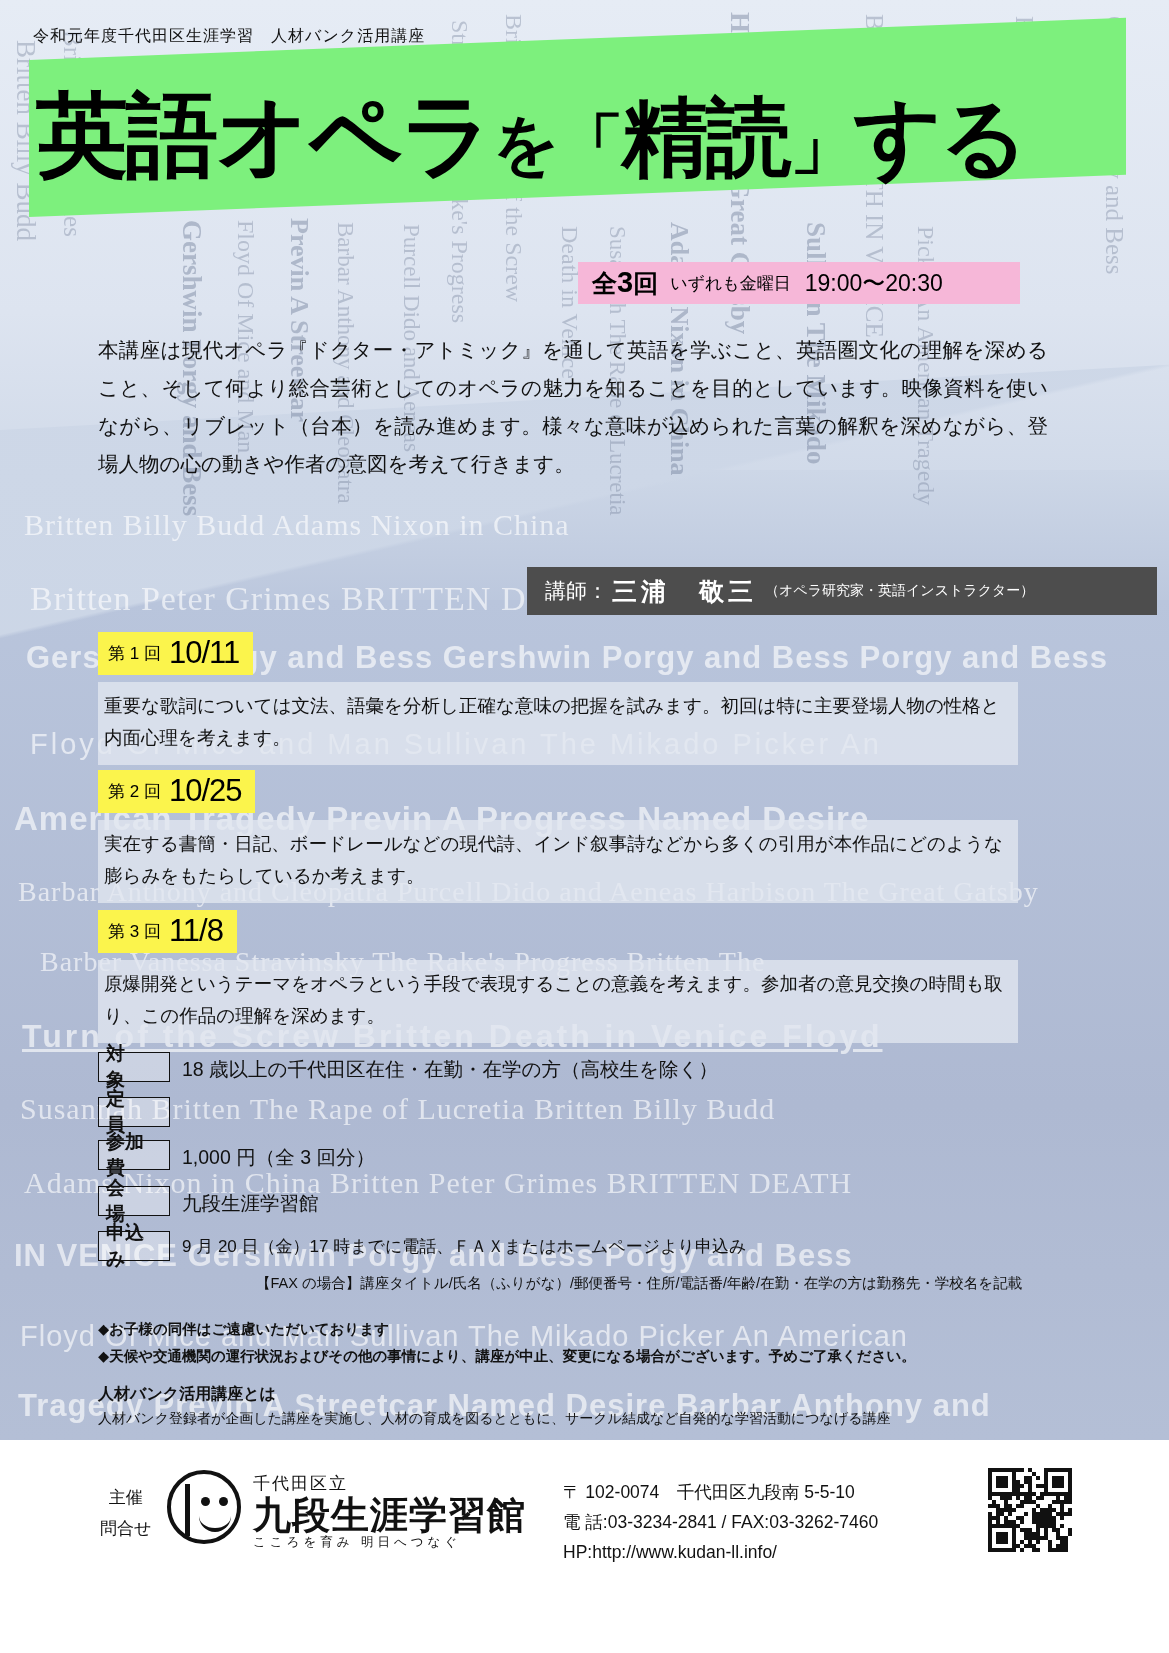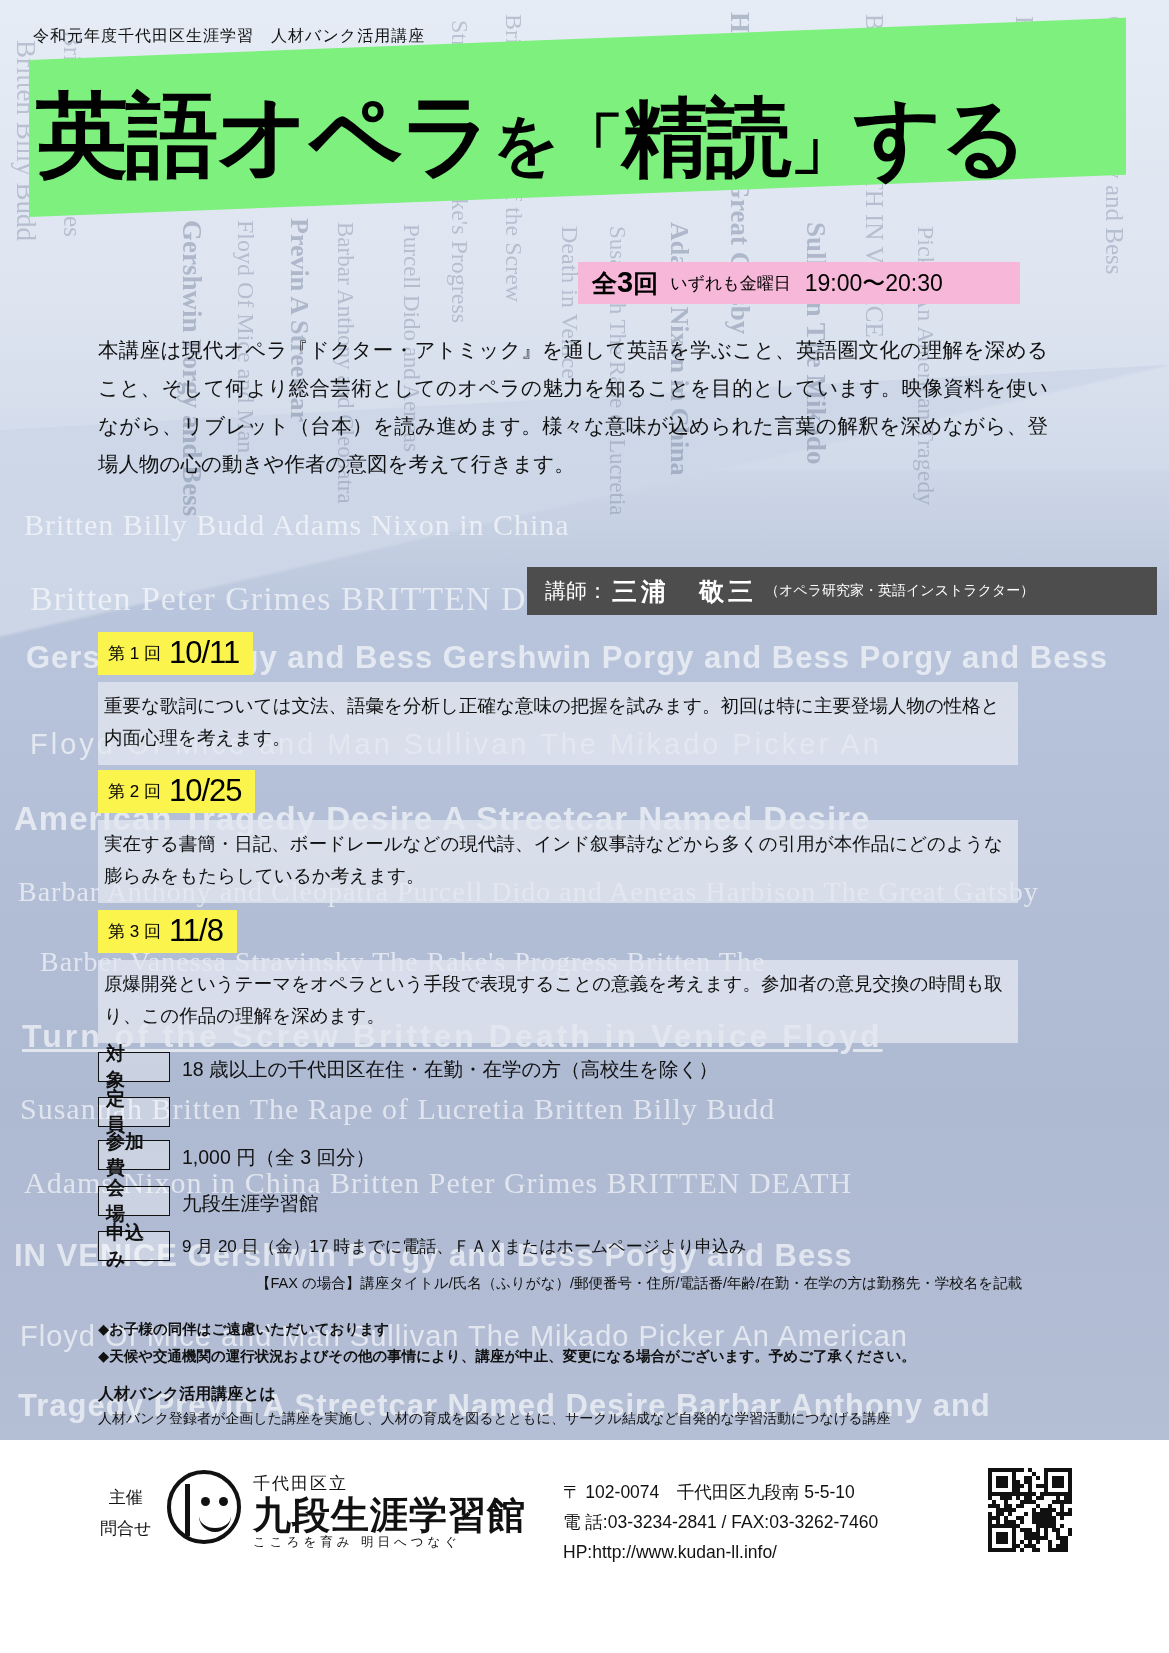--- a/index.html
+++ b/index.html
@@ -151,21 +151,21 @@
 <div class="bg-top"></div>
 <div class="bg-mid"></div>
 <div class="bg-bot"></div>
 <div class="bg-diag"></div>
 
 <div class="wm">
   <div class="wm-line serif" style="left:24px;  top:508px;  font-size:30px;">Britten Billy Budd  Adams Nixon in China</div>
   <div class="wm-line serif" style="left:30px;  top:580px;  font-size:34px;">Britten Peter Grimes  BRITTEN DEATH IN VENICE</div>
   <div class="wm-line bold" style="left:26px;  top:640px;  font-size:31px;">Gershwin Porgy and Bess  Gershwin Porgy and Bess Porgy and Bess</div>
   <div class="wm-line" style="left:30px;  top:728px;  font-size:29px;letter-spacing:3px;">Floyd Of Mice and Man  Sullivan The Mikado  Picker An</div>
-  <div class="wm-line bold" style="left:14px;  top:800px;  font-size:33px;">American Tragedy  Desire A Streetcar Named Desire</div>
+  <div class="wm-line bold" style="left:14px;  top:800px;  font-size:33px;">American Tragedy  Previn A Progress Named Desire</div>
   <div class="wm-line serif" style="left:40px;  top:946px;  font-size:28px;">Barber Vanessa  Stravinsky The Rake's Progress  Britten The</div>
   <div class="wm-line serif" style="left:18px;  top:876px;  font-size:28px;">Barbar Anthony and Cleopatra  Purcell Dido and Aeneas  Harbison The Great Gatsby</div>
   <div class="wm-line bold" style="left:22px;  top:1018px; font-size:32px;letter-spacing:3px;text-decoration:underline;">Turn of the Screw  Britten Death in Venice  Floyd</div>
   <div class="wm-line serif" style="left:20px;  top:1092px; font-size:30px;">Susannah  Britten The Rape of Lucretia  Britten Billy Budd</div>
   <div class="wm-line serif" style="left:24px;  top:1166px; font-size:30px;">Adams Nixon in China  Britten Peter Grimes  BRITTEN DEATH</div>
   <div class="wm-line bold" style="left:14px;  top:1238px; font-size:31px;">IN VENICE  Gershwin Porgy and Bess Porgy and Bess</div>
   <div class="wm-line" style="left:20px;  top:1320px; font-size:29px;">Floyd Of Mice and Man  Sullivan The Mikado  Picker An American</div>
   <div class="wm-line bold" style="left:18px;  top:1388px; font-size:31px;">Tragedy  Previn A Streetcar Named Desire  Barbar Anthony and</div>
 
   <div class="wm-vert dark" style="left:10px;  top:40px;  height:470px; font-size:27px;">Britten Billy Budd</div>

